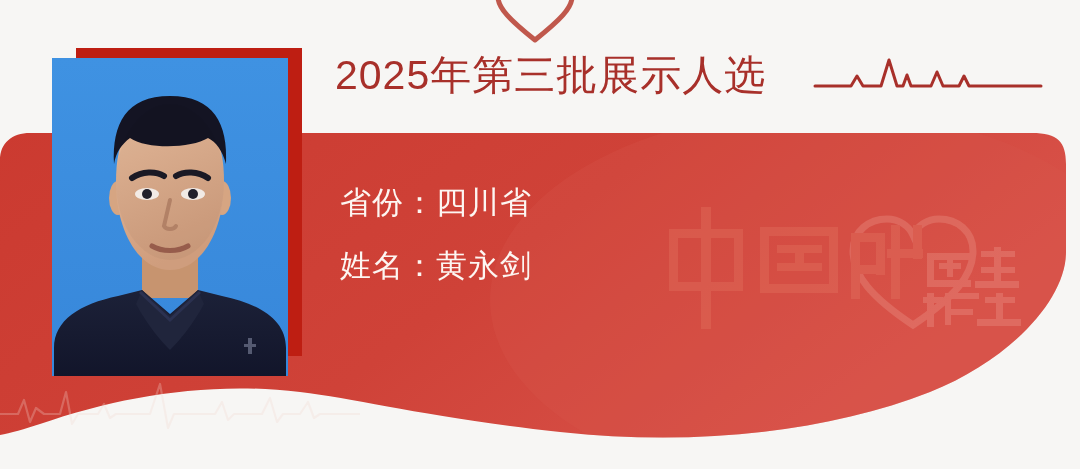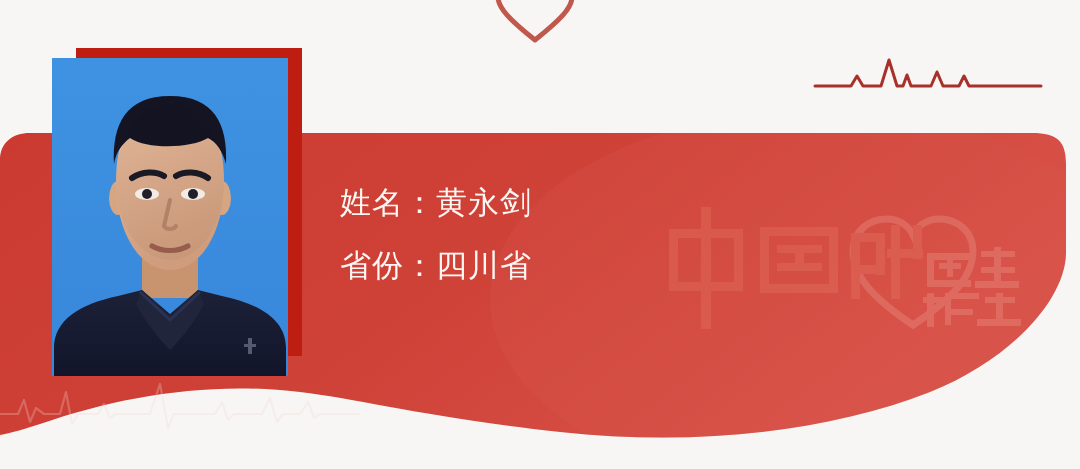--- a/index.html
+++ b/index.html
@@ -233,20 +233,21 @@
         <rect x="341" y="100" width="7" height="30"></rect>
       </g>
     </g>
   </svg>
 
   <div id="header-block">
     <svg id="heart-icon" viewBox="0 0 86 62">
       <path d="M43,58 C18,38 6,26 6,15 C6,4 14,-4 24,-4 C33,-4 40,2 43,10
                C46,2 53,-4 62,-4 C72,-4 80,4 80,15 C80,26 68,38 43,58 Z" fill="none" stroke="#c0584c" stroke-width="5" stroke-linejoin="round"></path>
     </svg>
+    <div id="title-text">2025年第三批展示人选</div>
     <svg id="ecg-header" viewBox="0 0 230 46">
       <path d="M2,30 L38,30 L44,20 L50,30 L68,30 L76,4 L84,30 L90,30 L94,19 L98,30
                L118,30 L124,16 L130,30 L146,30 L151,20 L156,30 L228,30" fill="none" stroke="#a8302a" stroke-width="3" stroke-linejoin="round" stroke-linecap="round"></path>
     </svg>
   </div>
 
   <div id="photo-wrap">
     <div id="photo-frame"></div>
     <div id="photo">
       <svg viewBox="0 0 236 318" width="236" height="318">
@@ -305,17 +306,17 @@
 
         <g opacity="0.55" fill="#8a90a8">
           <rect x="196" y="280" width="4" height="16"></rect>
           <rect x="192" y="286" width="12" height="3"></rect>
         </g>
       </svg>
     </div>
   </div>
 
   <div id="info-block">
+    <div class="info-row">省份：四川省</div>
     <div class="info-row">姓名：黄永剑</div>
-    <div class="info-row">省份：四川省</div>
   </div>
 
 </div>
 
 </body></html>

